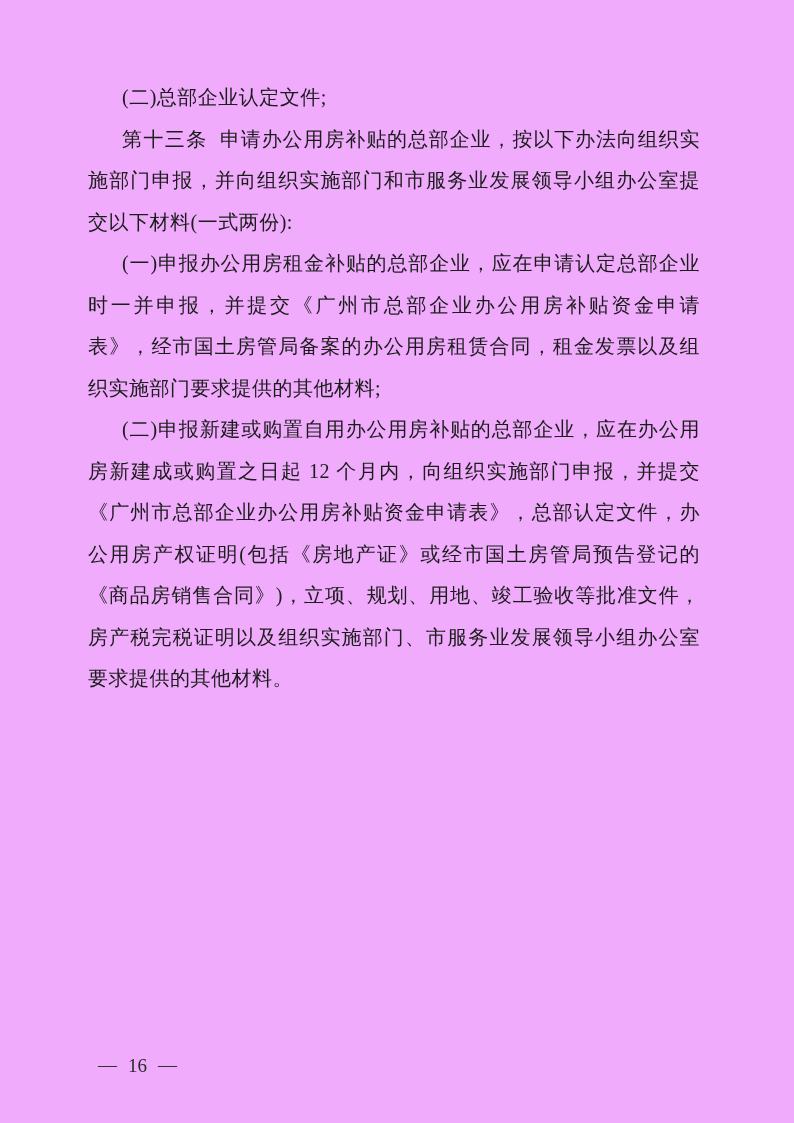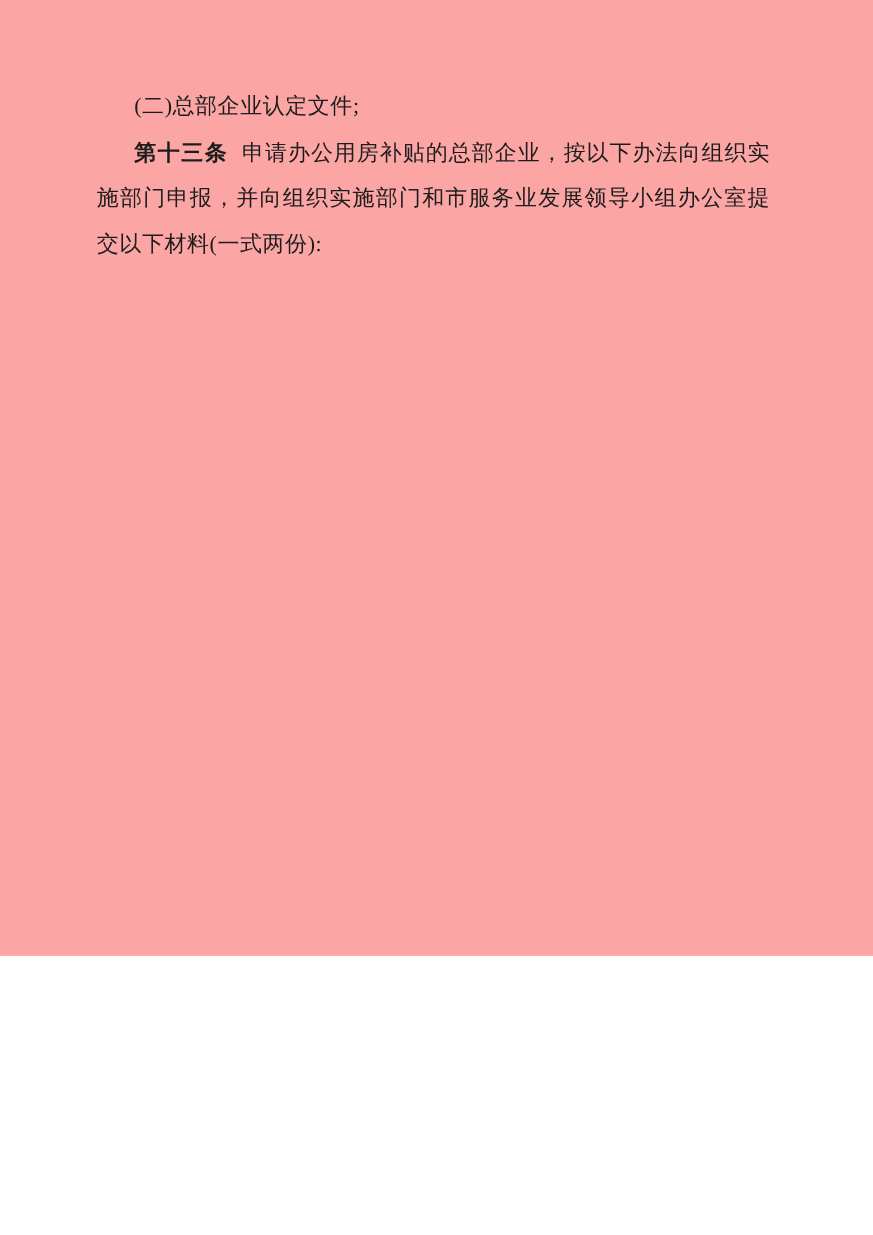--- a/index.html
+++ b/index.html
@@ -3,43 +3,43 @@
 <meta charset="utf-8">
 <style>
   html, body {
     margin: 0;
     padding: 0;
     background: #ffffff;
   }
   .page {
     position: relative;
     width: 794px;
-    height: 869px;
-    background: #fca5a5;
+    height: 1123px;
+    background: #f0abfc;
     overflow: hidden;
     font-family: "Liberation Serif", "DejaVu Serif", serif;
     color: #1c1c1c;
   }
   .content {
     position: absolute;
     left: 88px;
     top: 77px;
     width: 612px;
     font-size: 20px;
     line-height: 41.5px;
     text-align: justify;
     text-justify: inter-character;
     letter-spacing: 0.5px;
   }
   .para {
     margin: 0;
     text-indent: 1.7em;
   }
   .article-lead {
-    font-weight: bold;
+    font-weight: normal;
     margin-right: 0.62em;
     letter-spacing: 1px;
   }
   .footer {
     position: absolute;
     left: 98px;
     top: 1052px;
     font-size: 19px;
     line-height: 28px;
     display: flex;
@@ -53,20 +53,22 @@
     top: -1px;
   }
 </style>
 </head>
 <body>
 
 <div class="page">
   <main class="content">
     <p class="para"><span>(二)总部企业认定文件;</span></p>
     <p class="para"><b class="article-lead">第十三条</b><span>申请办公用房补贴的总部企业，按以下办法向组织实施部门申报，并向组织实施部门和市服务业发展领导小组办公室提交以下材料(一式两份):</span></p>
+    <p class="para"><span>(一)申报办公用房租金补贴的总部企业，应在申请认定总部企业时一并申报，并提交《广州市总部企业办公用房补贴资金申请表》，经市国土房管局备案的办公用房租赁合同，租金发票以及组织实施部门要求提供的其他材料;</span></p>
+    <p class="para"><span>(二)申报新建或购置自用办公用房补贴的总部企业，应在办公用房新建成或购置之日起 12 个月内，向组织实施部门申报，并提交《广州市总部企业办公用房补贴资金申请表》，总部认定文件，办公用房产权证明(包括《房地产证》或经市国土房管局预告登记的《商品房销售合同》)，立项、规划、用地、竣工验收等批准文件，房产税完税证明以及组织实施部门、市服务业发展领导小组办公室要求提供的其他材料。</span></p>
   </main>
 
   <footer class="footer">
     <span class="dash">—</span>
     <span class="num">16</span>
     <span class="dash">—</span>
   </footer>
 </div>
 
 </body></html>

